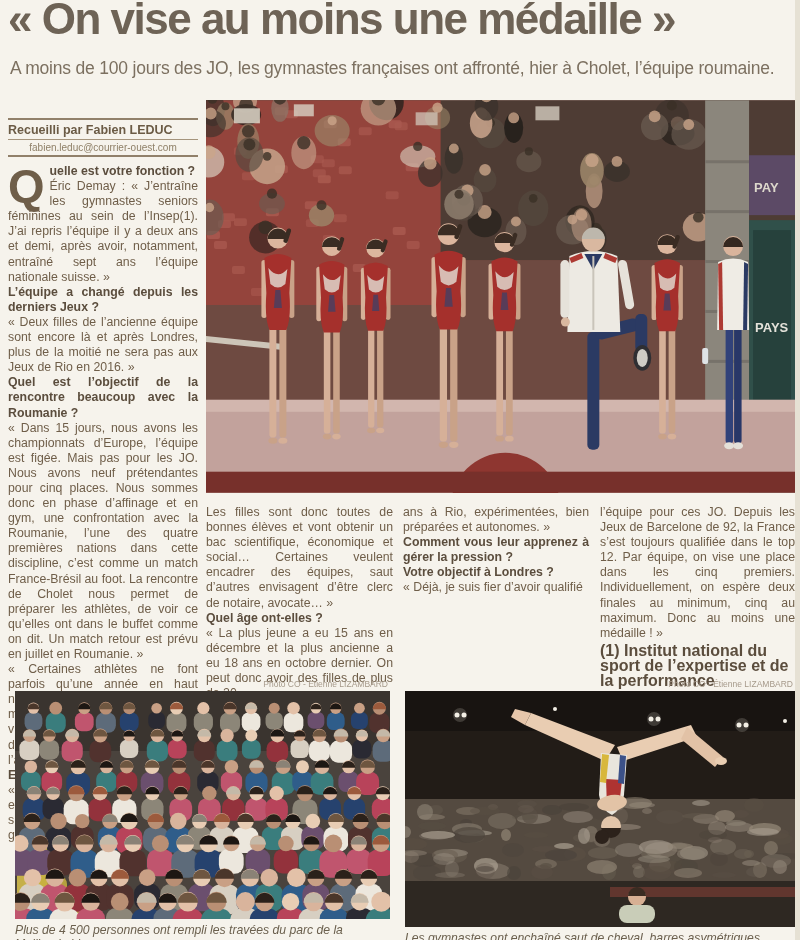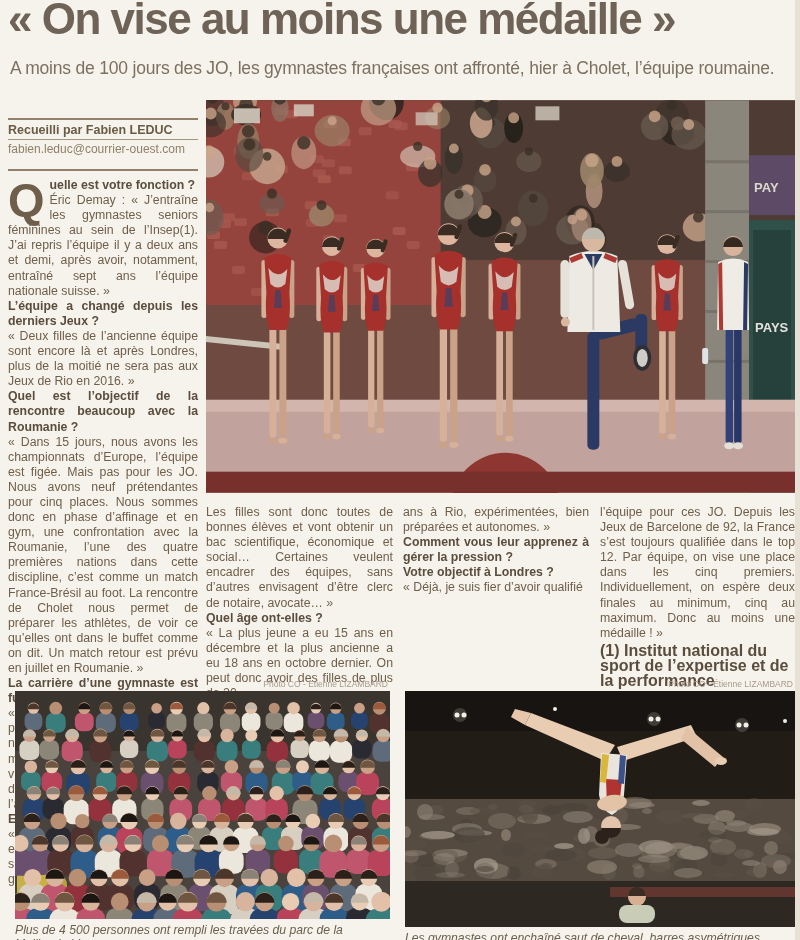--- a/index.html
+++ b/index.html
@@ -14,21 +14,21 @@
 
   .colwrap{position:absolute;}
   .c1{left:8px;top:88px;width:190px;margin-top:30px;}
   .c2{left:206px;top:505px;width:187px;}
   .c3{left:403px;top:505px;width:186px;}
   .c4{left:600px;top:505px;width:195px;}
 
   .rule{border:0;border-top:2px solid #91806a;margin:0;}
   .rule.thin{border-top-width:1px;border-top-color:#a5947c;}
   .byline{font-size:12.5px;font-weight:bold;color:#6b5b45;padding:3px 0 2px;}
-  .email{font-size:12px;color:#8f8068;padding:2px 0 13px;}
+  .email{font-size:10px;color:#8f8068;padding:2px 0 2px;text-align:center;}
   .byline-block{margin-bottom:7px;}
 
   .body,.q{font-size:12.3px;line-height:15.1px;margin:0;text-align:justify;}
   .body{color:#6f5e49;}
   .q{color:#5b4d3d;font-weight:bold;}
   .q-inline{color:#5b4d3d;}
   .dropcap{float:left;font-size:47px;line-height:39px;font-weight:bold;
            color:#6f5e49;padding:2px 5px 0 0;}
   .note{font-size:16px;line-height:15.3px;margin:2px 0 0;font-weight:bold;
         color:#5b4d3d;text-align:left;}
@@ -60,21 +60,20 @@
       <div class="byline">Recueilli par Fabien LEDUC</div>
       <hr class="rule thin">
       <div class="email">fabien.leduc@courrier-ouest.com</div>
       <hr class="rule">
     </div>
     <p class="body"><span class="dropcap">Q</span><b class="q-inline">uelle est votre fonction ?</b><br><span>Éric Demay : « J’entraîne les gymnastes seniors féminines au sein de l’Insep(1). J’ai repris l’équipe il y a deux ans et demi, après avoir, notamment, entraîné sept ans l’équipe nationale suisse. »</span></p>
     <p class="q">L’équipe a changé depuis les derniers Jeux ?</p>
     <p class="body">« Deux filles de l’ancienne équipe sont encore là et après Londres, plus de la moitié ne sera pas aux Jeux de Rio en 2016. »</p>
     <p class="q">Quel est l’objectif de la rencontre beaucoup avec la Roumanie ?</p>
     <p class="body">« Dans 15 jours, nous avons les championnats d’Europe, l’équipe est figée. Mais pas pour les JO. Nous avons neuf prétendantes pour cinq places. Nous sommes donc en phase d’affinage et en gym, une confrontation avec la Roumanie, l’une des quatre premières nations dans cette discipline, c’est comme un match France-Brésil au foot. La rencontre de Cholet nous permet de préparer les athlètes, de voir ce qu’elles ont dans le buffet comme on dit. Un match retour est prévu en juillet en Roumanie. »</p>
-    <p class="q">La carrière d’une gymnaste est fulgurante…</p>
     <p class="body">« Certaines athlètes ne font parfois qu’une année en haut niveau. A leur âge, leur morphologie peut changer très vite, sans parler des déséquilibres de toutes sortes liés à l’adolescence… »</p>
     <p class="q">Et après ?</p>
     <p class="body">« A l’Insep, la formation scolaire est une priorité, surtout pour un sport à maturité précoce comme la gym.</p>
   </div>
 
   <figure class="main-photo">
     <svg width="589" height="393" viewBox="0 0 590 393" xmlns="http://www.w3.org/2000/svg">
       <rect width="590" height="393" fill="#6e4a41"></rect>
       <rect width="590" height="160" fill="#4e3c34"></rect>
       <rect x="0" y="0" width="235" height="205" fill="#94443c"></rect>
@@ -283,21 +282,21 @@
       </g>
       <use href="#coach" xlink:href="#coach" transform="translate(388,140)"></use>
       <use href="#gym" xlink:href="#gym" transform="translate(462,144) scale(0.95)"></use>
       <use href="#wtrack" xlink:href="#wtrack" transform="translate(528,146)"></use>
       <rect x="497" y="248" width="6" height="16" rx="2" fill="#dfe3e6"></rect>
     </svg>
   </figure>
 
 
   <div class="colwrap c2">
-    <p class="body">Les filles sont donc toutes de bonnes élèves et vont obtenir un bac scientifique, économique et social… Certaines veulent encadrer des équipes, sans d’autres envisagent d’être clerc de notaire, avocate… »</p>
+    <p class="body">Les filles sont donc toutes de bonnes élèves et vont obtenir un bac scientifique, économique et social… Certaines veulent encadrer des équipes, saut d’autres envisagent d’être clerc de notaire, avocate… »</p>
     <p class="q">Quel âge ont-elles ?</p>
     <p class="body">« La plus jeune a eu 15 ans en décembre et la plus ancienne a eu 18 ans en octobre dernier. On peut donc avoir des filles de plus de 20</p>
   </div>
   <div class="colwrap c3">
     <p class="body">ans à Rio, expérimentées, bien préparées et autonomes. »</p>
     <p class="q">Comment vous leur apprenez à gérer la pression ?</p>
     <p class="q">Votre objectif à Londres ?</p>
     <p class="body">« Déjà, je suis fier d’avoir qualifié</p>
   </div>
   <div class="colwrap c4">

